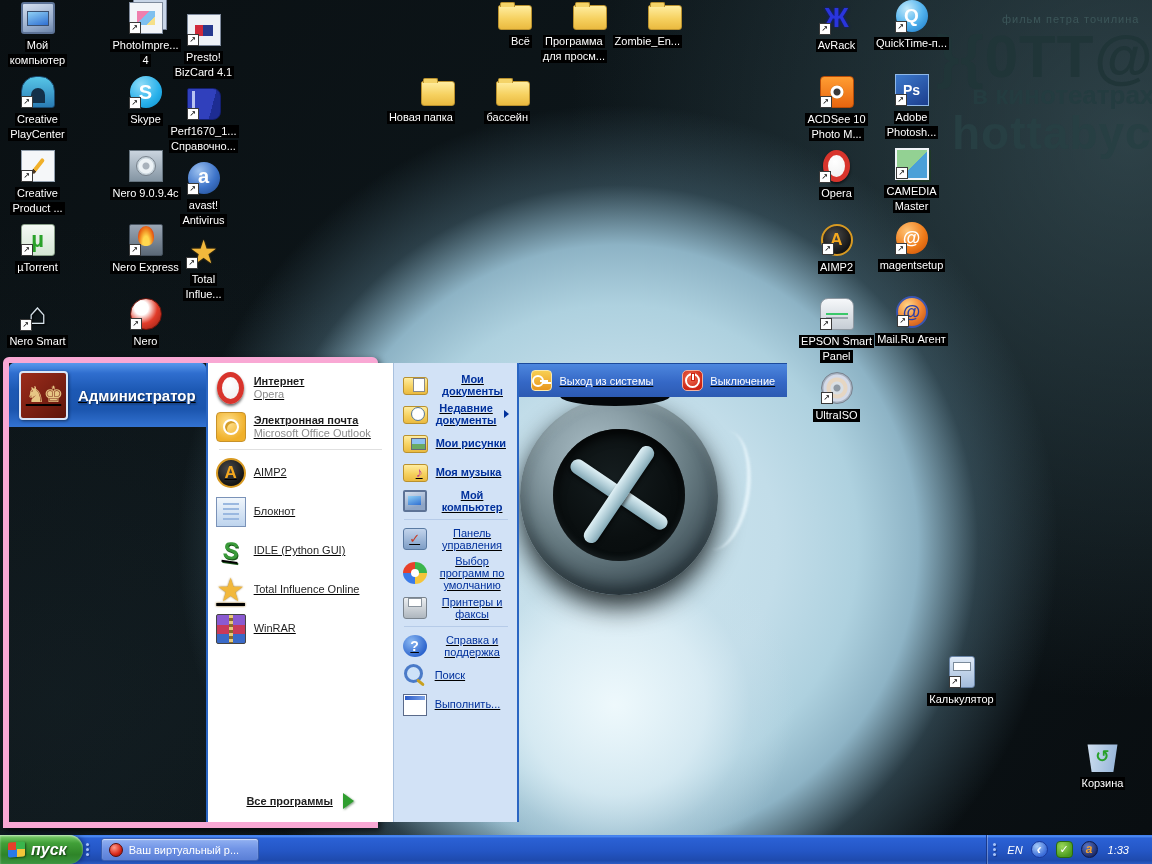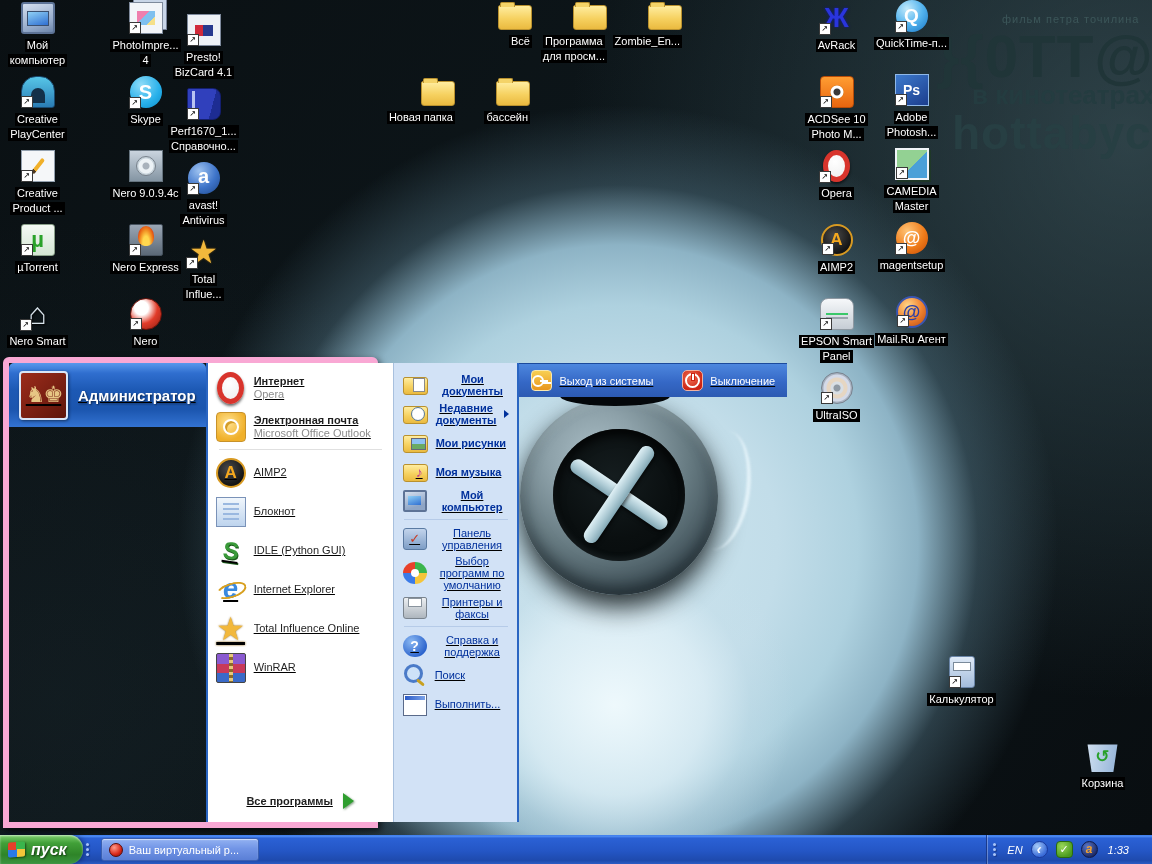--- a/index.html
+++ b/index.html
@@ -465,27 +465,20 @@
           </span>
         </div>
           <div class="mi">
           <span class="icon ic-idle"></span>
           <span class="txt">
             <span class="t">IDLE (Python GUI)</span>
 
           </span>
         </div>
           <div class="mi">
-          <span class="icon ic-ie"></span>
-          <span class="txt">
-            <span class="t">Internet Explorer</span>
-
-          </span>
-        </div>
-          <div class="mi">
           <span class="icon ic-star"></span>
           <span class="txt">
             <span class="t">Total Influence Online</span>
 
           </span>
         </div>
           <div class="mi">
           <span class="icon ic-winrar"></span>
           <span class="txt">
             <span class="t">WinRAR</span>

